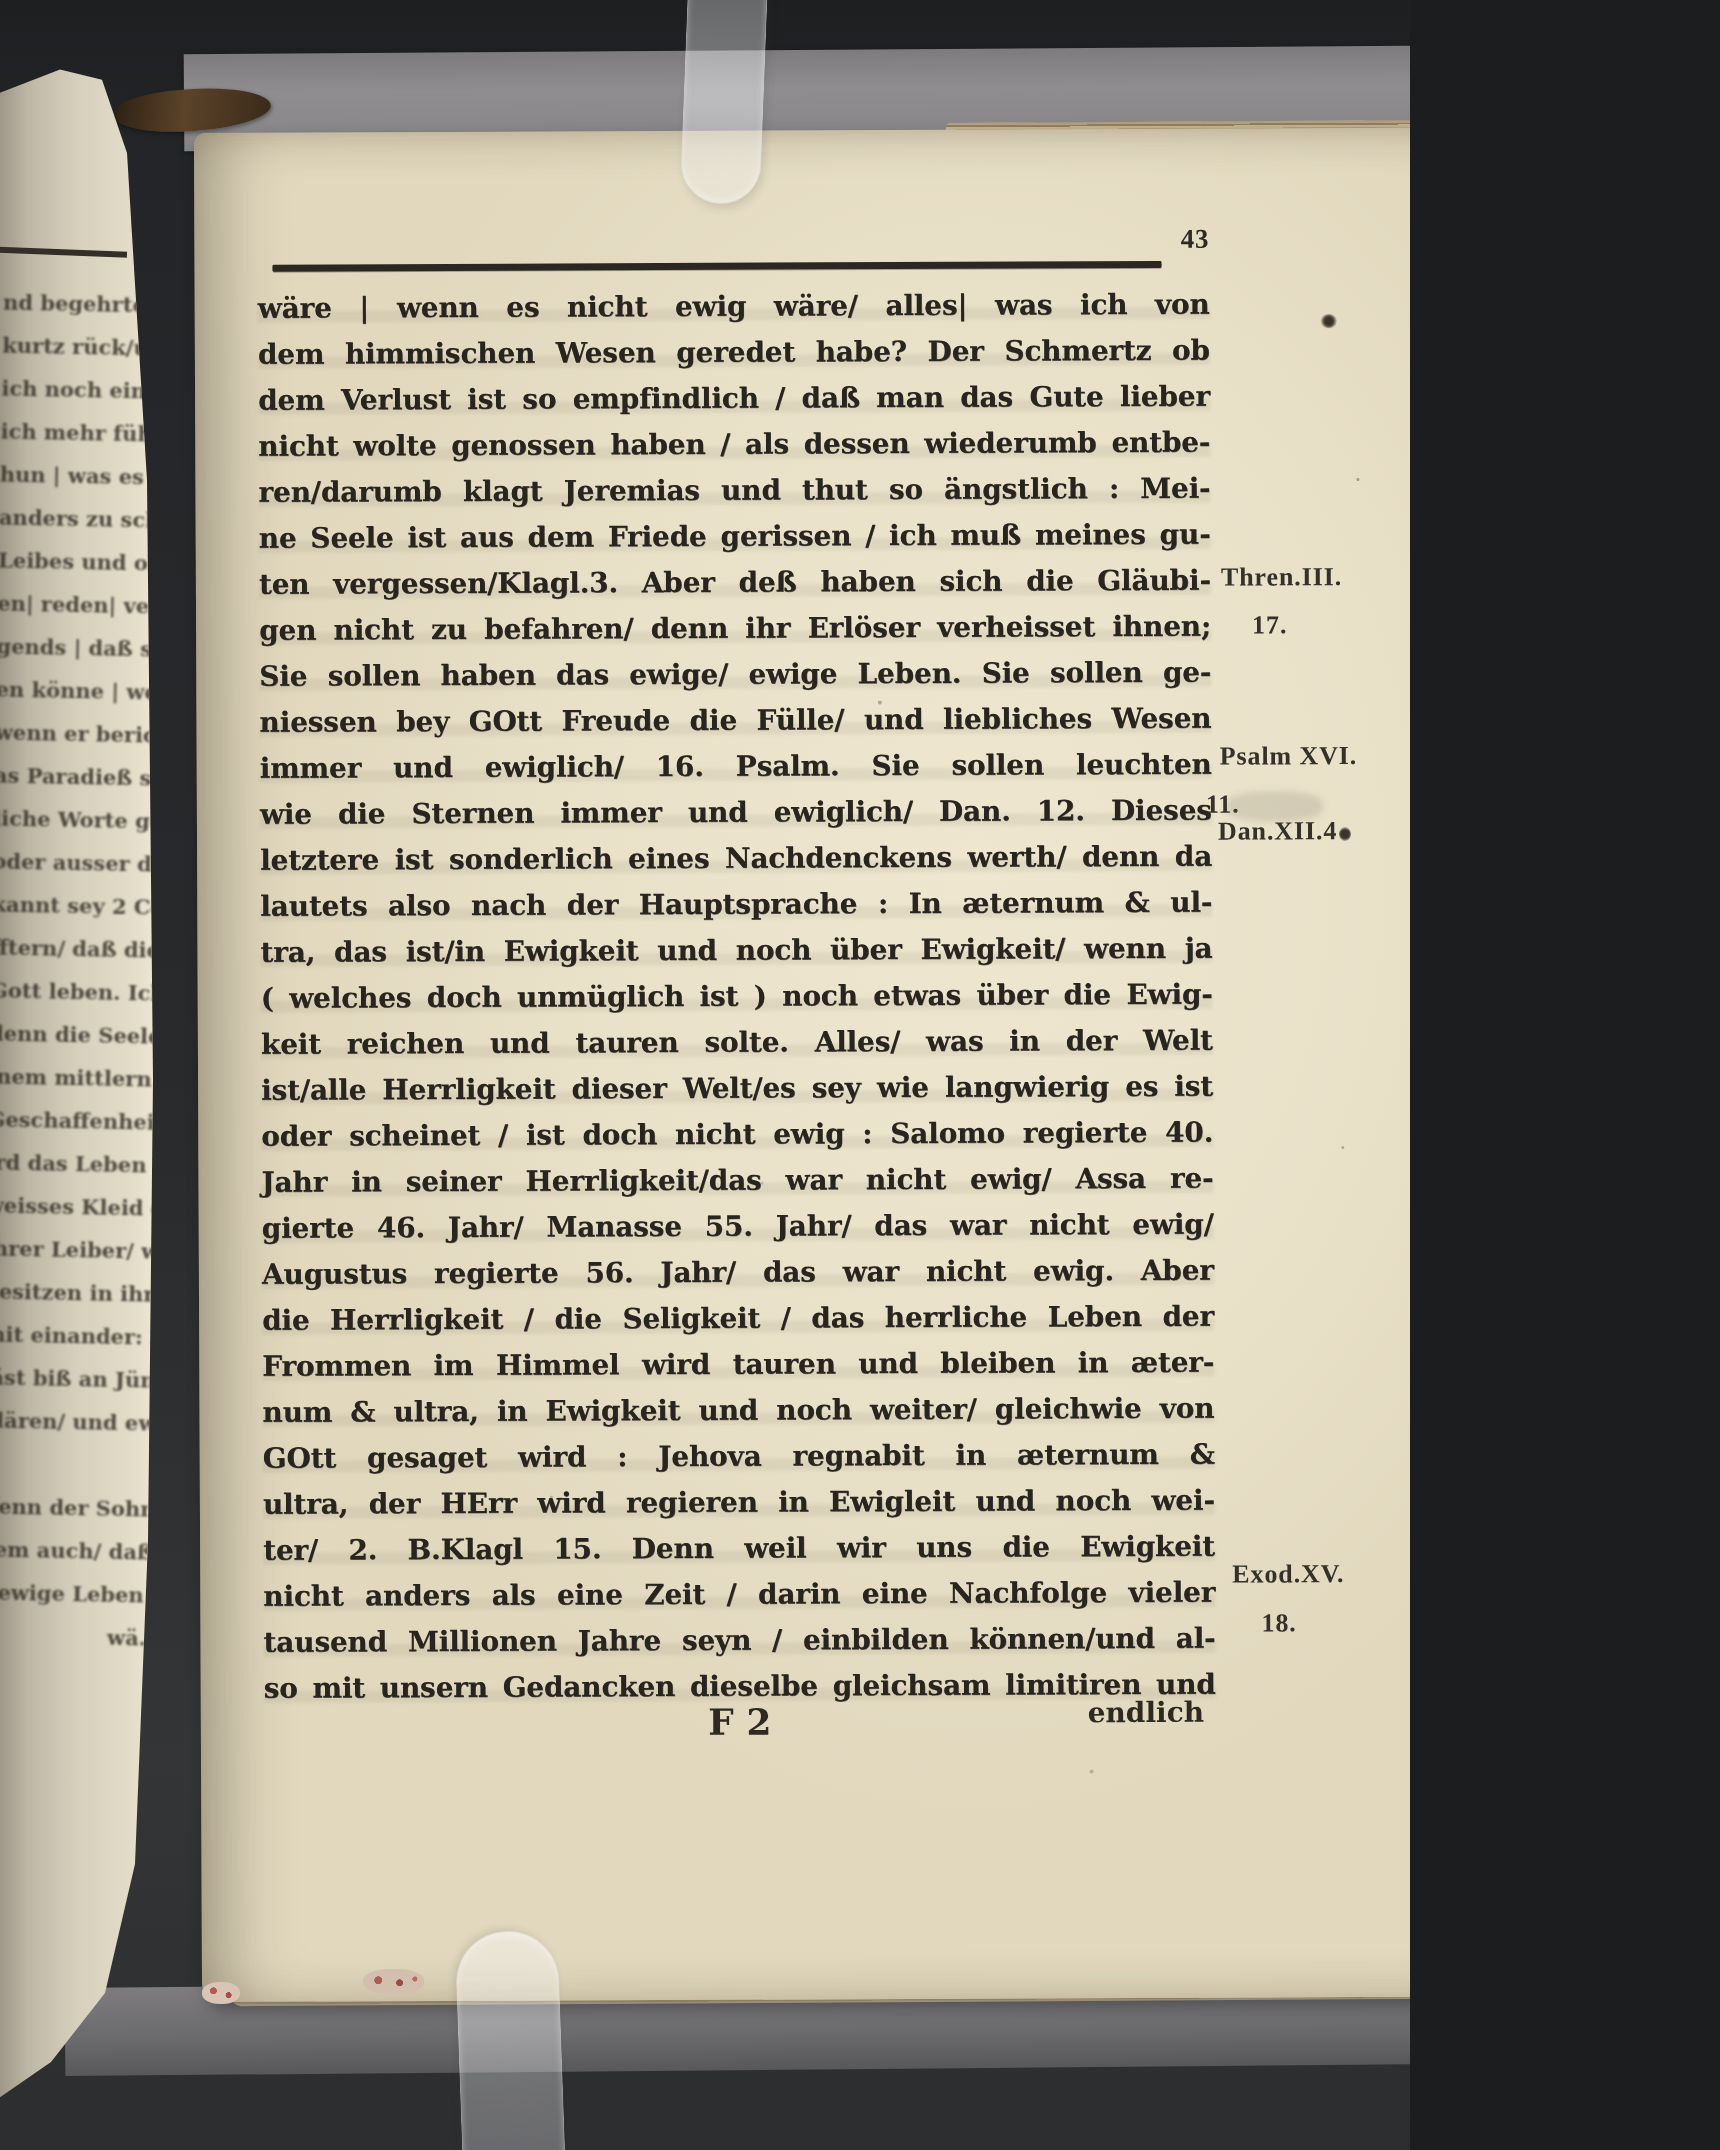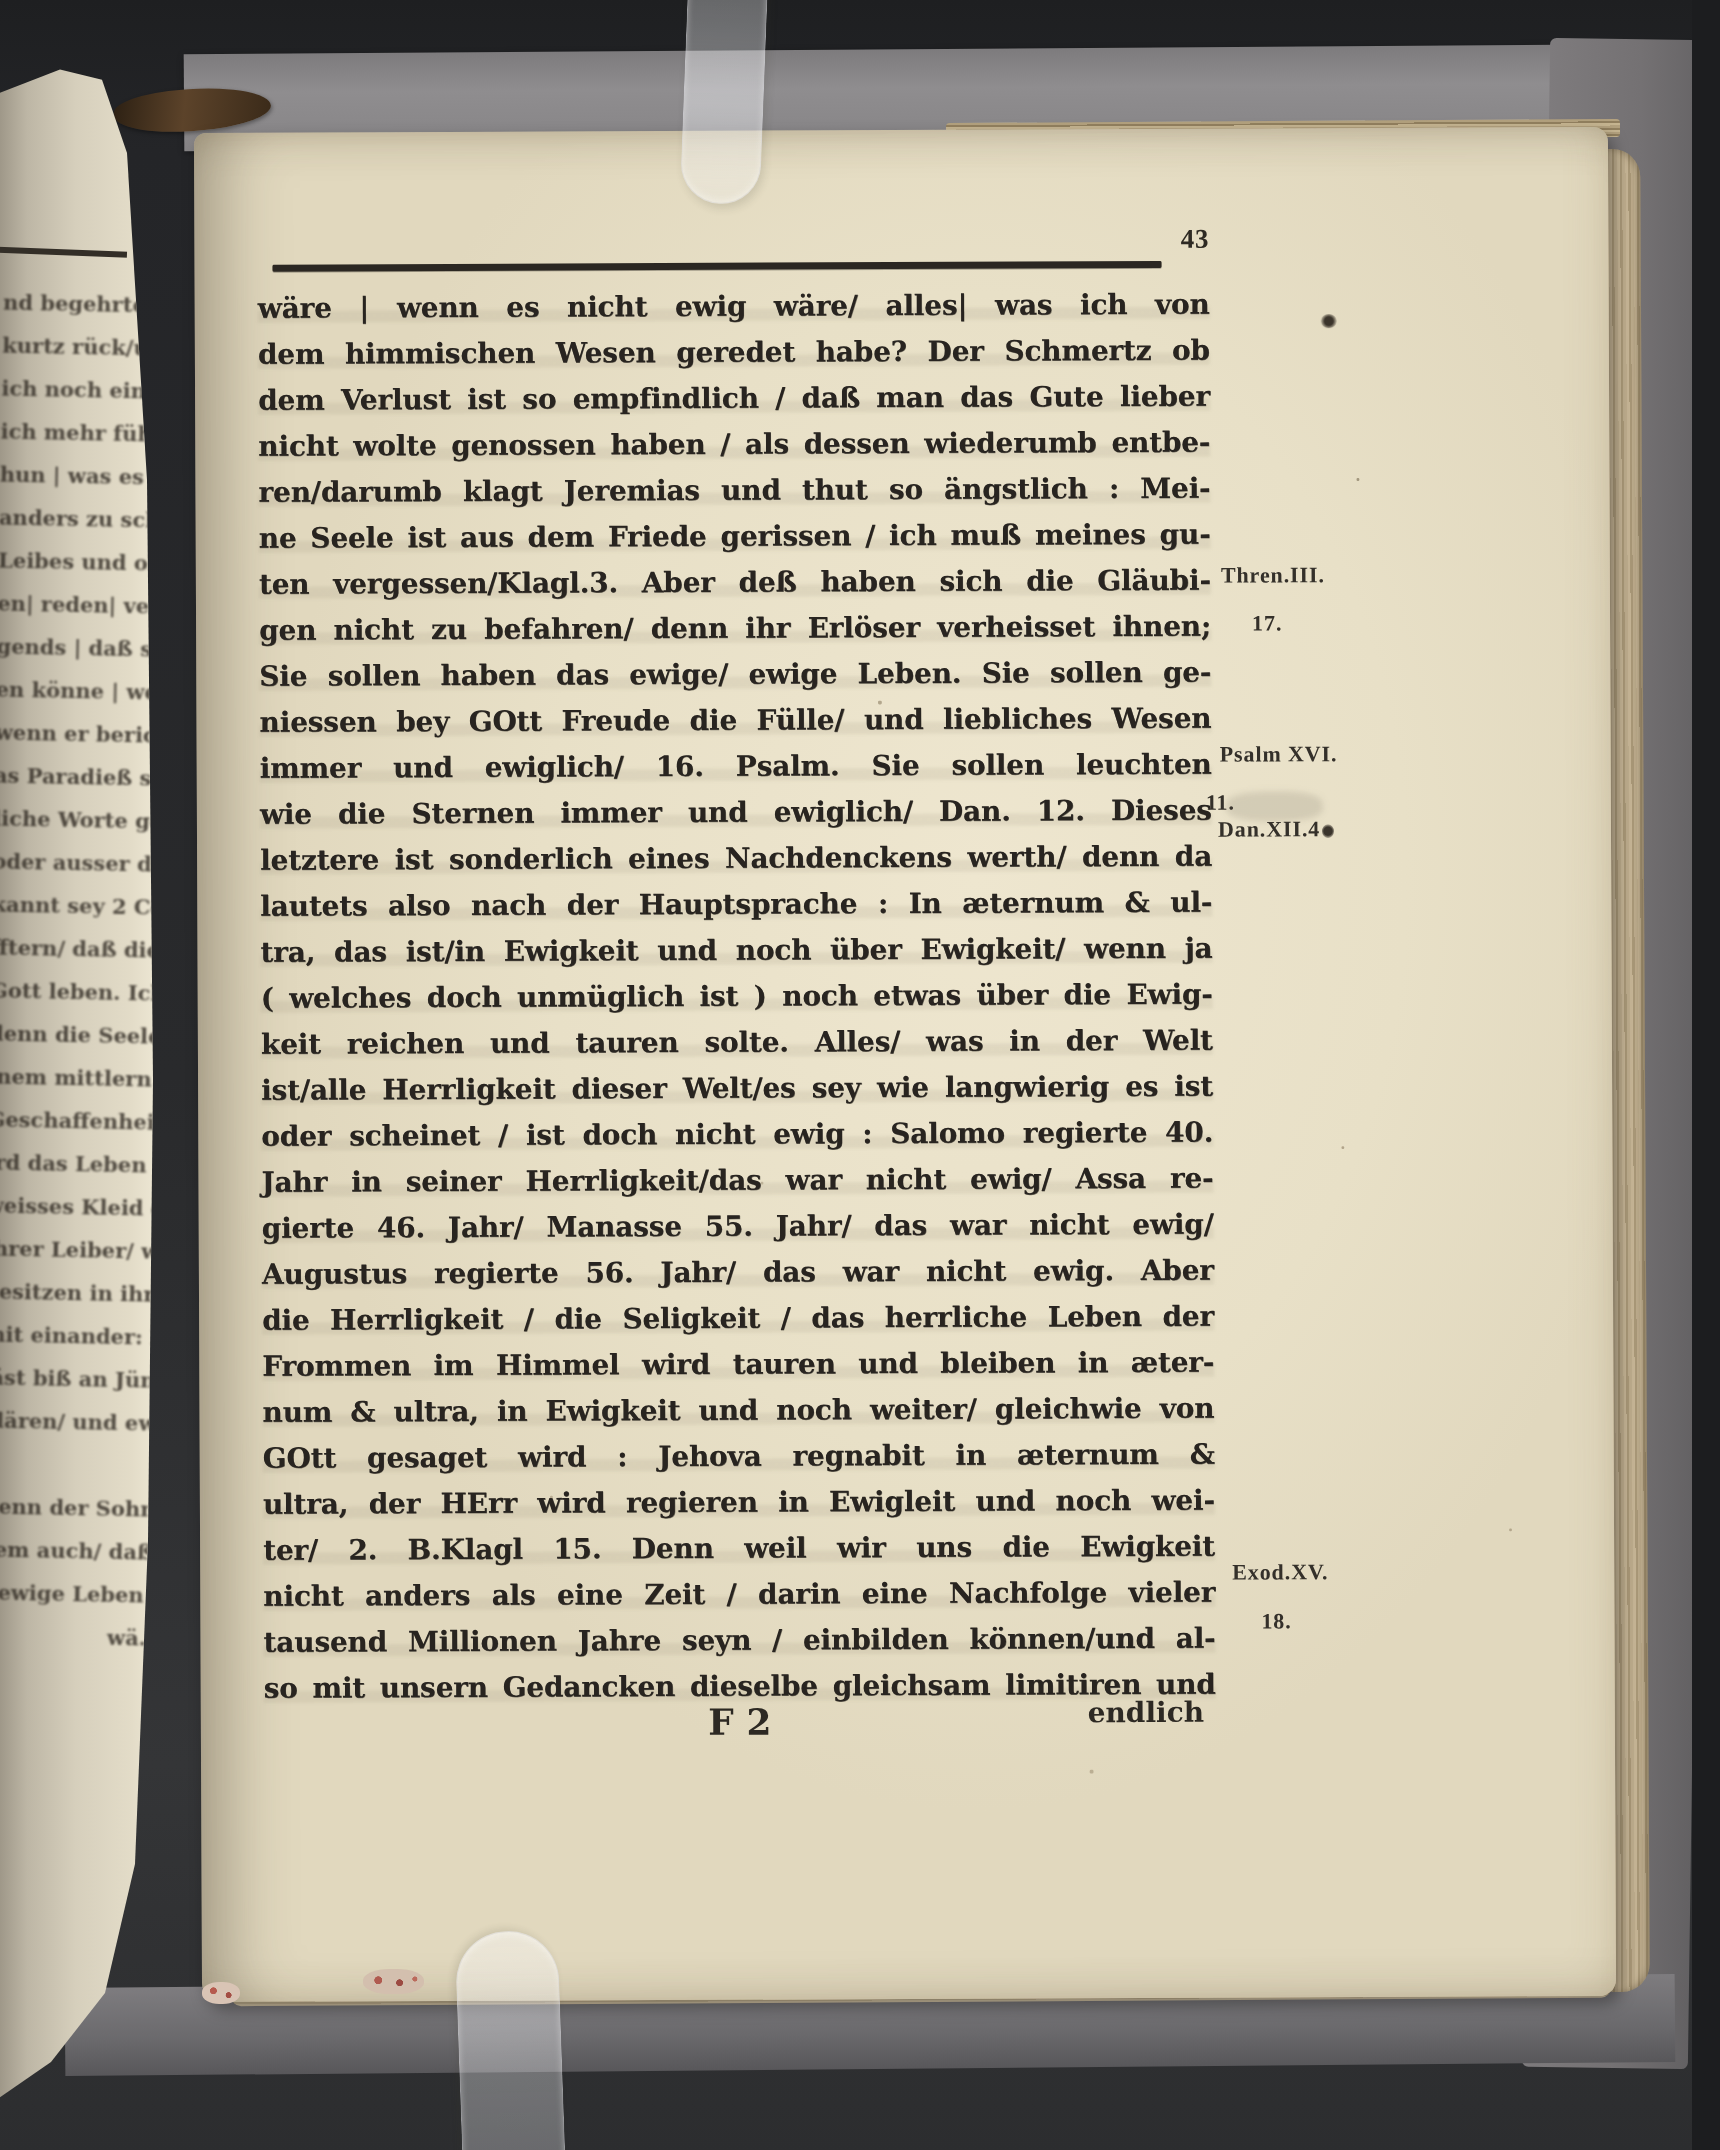--- a/index.html
+++ b/index.html
@@ -1,16 +1,16 @@
 <!DOCTYPE html>
 <html style="font-size:7.4px"><head>
 <meta charset="utf-8">
 <style>
   html,body{margin:0;padding:0;background:#1c1d1f;}
-  .scene{position:relative;width:1692px;height:2151px;overflow:hidden;
+  .scene{position:relative;width:1410px;height:2151px;overflow:hidden;
          background:linear-gradient(180deg,#1e1f21 0%,#242528 7%,#292a2c 50%,#343537 82%,#2c2d2f 100%);
          font-family:"DejaVu Serif",serif;}
   
   .cushion-top{position:absolute;left:184px;top:49px;width:1508px;height:97px;
       background:linear-gradient(180deg,#7d7b7d 0%,#8f8d8f 40%,#868486 100%);
       transform:rotate(-0.4deg);box-shadow:0 1.8px 6.5px rgba(0,0,0,.35);}
   .cushion-right{position:absolute;left:1536px;top:39px;width:166px;height:2029px;
       background:linear-gradient(90deg,#7e7b7d 0%,#747173 55%,#636163 100%);
       transform:rotate(0.8deg);border-radius:6.5px;}
   .cushion-bottom{position:absolute;left:65px;top:1981px;width:1610px;height:88px;
@@ -66,21 +66,21 @@
   .pageno{position:absolute;left:904px;top:95px;width:111px;text-align:right;
       font-family:"Liberation Serif",serif;font-weight:700;font-size:27px;color:#2e2a23;
       letter-spacing:0.9px;}
   .showthrough{position:absolute;left:63px;top:152px;width:952px;height:1421px;
       background:repeating-linear-gradient(180deg,transparent 0 26px,rgba(110,100,78,.10) 26px 38px,transparent 38px 46px);
       filter:blur(1.4px);}
   .body{position:absolute;left:63px;top:152px;width:952px;}
   .tline{height:46px;display:flex;justify-content:space-between;align-items:center;
       font-family:"DejaVu Serif",serif;font-weight:700;font-size:28px;letter-spacing:-0.2px;
       color:#282420;text-shadow:0.3px 0.5px 0.3px rgba(40,36,30,.55);white-space:nowrap;}
-  .note{position:absolute;font-family:"Liberation Serif",serif;font-weight:700;font-size:22px;
+  .note{position:absolute;font-family:"Liberation Serif",serif;font-weight:700;font-size:26px;
       color:#34302a;letter-spacing:0.9px;white-space:nowrap;}
   .n0{left:1025px;top:434px;}  .n1{left:1056px;top:482px;}
   .n2{left:1023px;top:613px;} .n3{left:1009px;top:661px;}
   .n4{left:1021px;top:688px;} .n5{left:1032px;top:1431px;}
   .n6{left:1061px;top:1480px;}
   .n4::after{content:"";display:inline-block;width:12px;height:14px;margin-left:1.8px;
       background:radial-gradient(circle,#3a342c 45%,rgba(58,52,44,.25) 75%,transparent 80%);
       border-radius:50%;vertical-align:-1.8px;}
   .sig{position:absolute;left:470px;top:1570px;width:138px;text-align:center;
       font-family:"DejaVu Serif",serif;font-weight:700;font-size:36px;color:#2d2923;}

